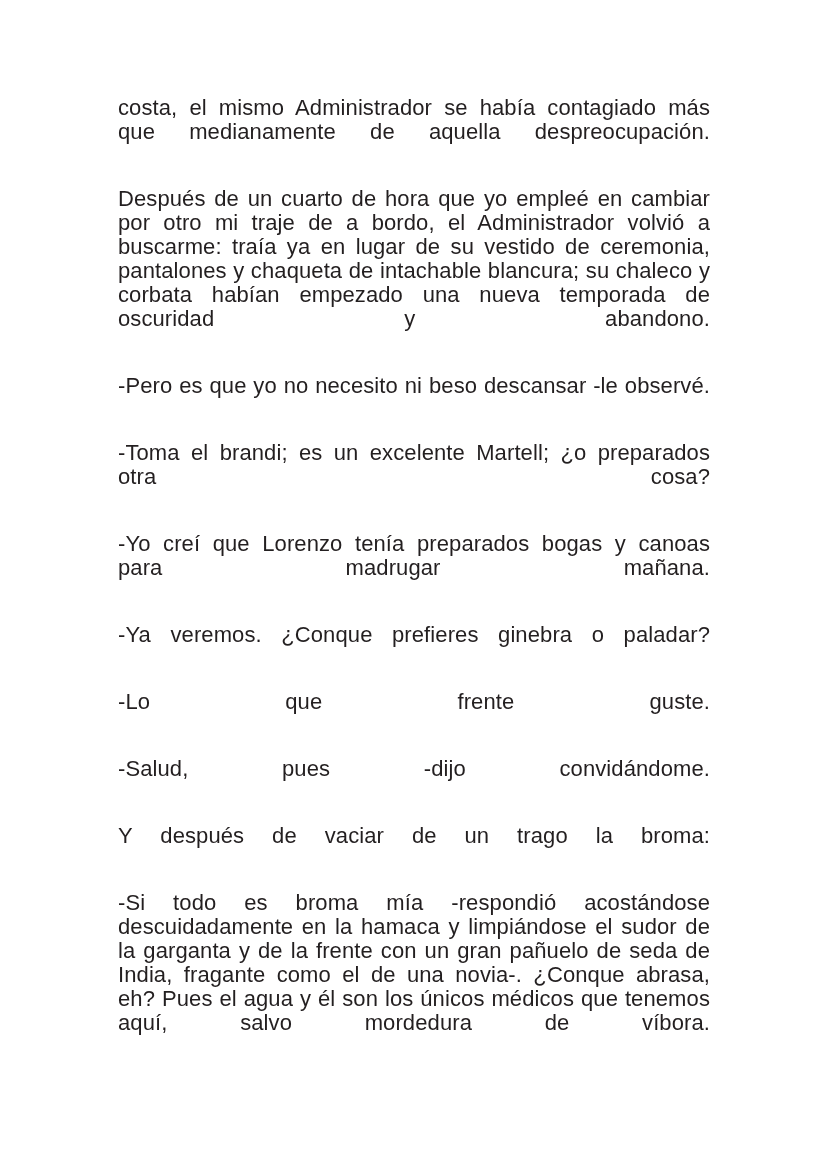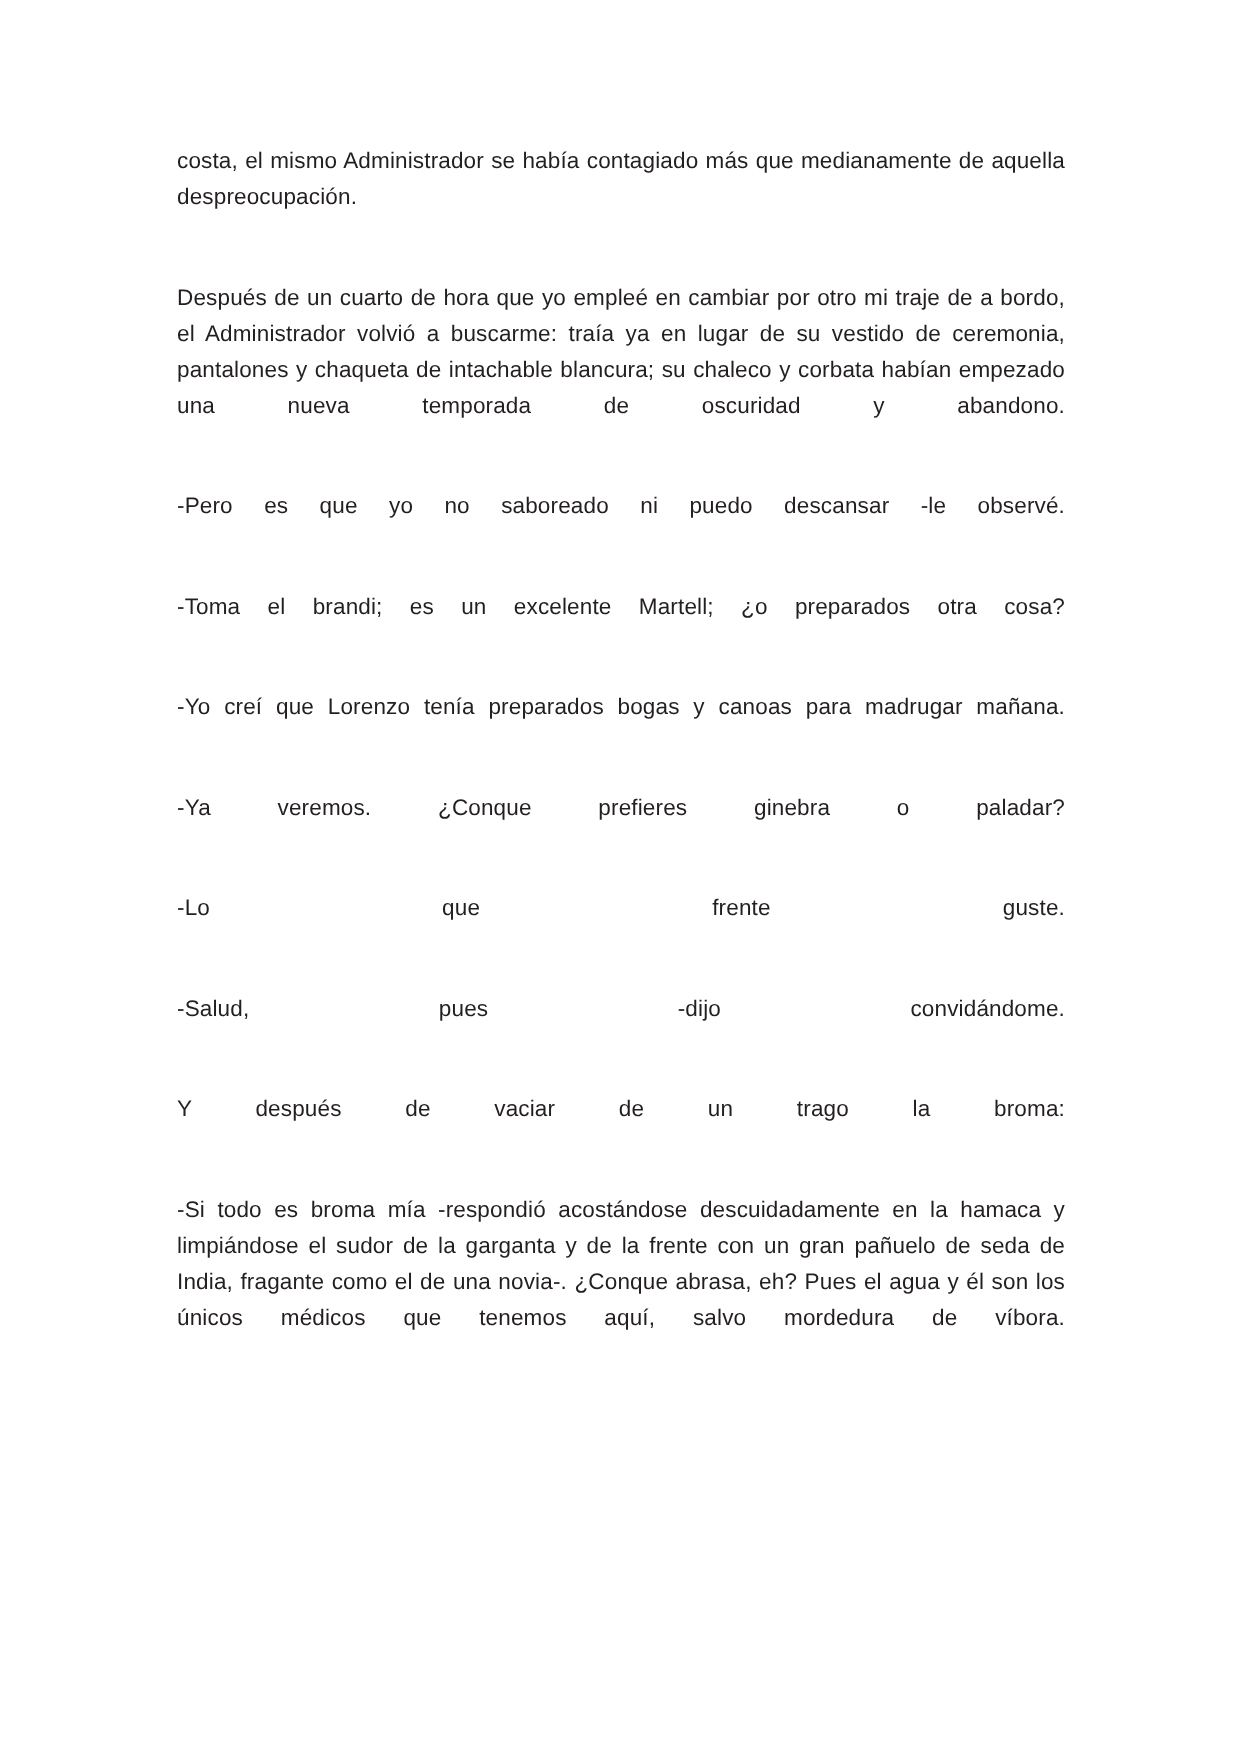--- a/index.html
+++ b/index.html
@@ -21,21 +21,21 @@
   .text-column {
     position: absolute;
     left: 118px;
     top: 96px;
     width: 592px;
   }
 
   .para {
     margin: 0 0 19px 0;
     font-family: "Liberation Sans", "DejaVu Sans", sans-serif;
-    font-size: 15px;
+    font-size: 22px;
     line-height: 24px;
     color: #231f20;
     text-align: justify;
     text-justify: inter-word;
     letter-spacing: 0.1px;
     word-spacing: 0.2px;
     -webkit-font-smoothing: antialiased;
   }
 
   .para:last-child {
@@ -49,21 +49,21 @@
     width: 100%;
   }
 </style>
 </head>
 <body>
 
 <div class="page">
   <div class="text-column">
     <p class="para">costa, el mismo Administrador se había contagiado más que medianamente de aquella despreocupación.</p>
     <p class="para">Después de un cuarto de hora que yo empleé en cambiar por otro mi traje de a bordo, el Administrador volvió a buscarme: traía ya en lugar de su vestido de ceremonia, pantalones y chaqueta de intachable blancura; su chaleco y corbata habían empezado una nueva temporada de oscuridad y abandono.</p>
-    <p class="para">-Pero es que yo no saboreado ni puedo descansar -le observé.</p>
+    <p class="para">-Pero es que yo no necesito ni beso descansar -le observé.</p>
     <p class="para">-Toma el brandi; es un excelente Martell; ¿o preparados otra cosa?</p>
     <p class="para">-Yo creí que Lorenzo tenía preparados bogas y canoas para madrugar mañana.</p>
     <p class="para">-Ya veremos. ¿Conque prefieres ginebra o paladar?</p>
     <p class="para">-Lo que frente guste.</p>
     <p class="para">-Salud, pues -dijo convidándome.</p>
     <p class="para">Y después de vaciar de un trago la broma:</p>
     <p class="para">-Si todo es broma mía -respondió acostándose descuidadamente en la hamaca y limpiándose el sudor de la garganta y de la frente con un gran pañuelo de seda de India, fragante como el de una novia-. ¿Conque abrasa, eh? Pues el agua y él son los únicos médicos que tenemos aquí, salvo mordedura de víbora.</p>
 
   </div>
 </div>

